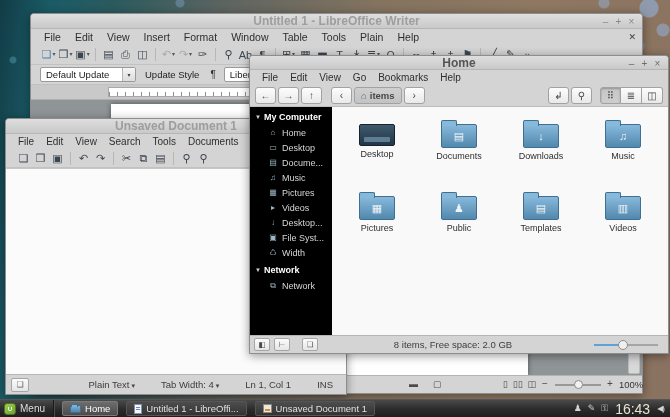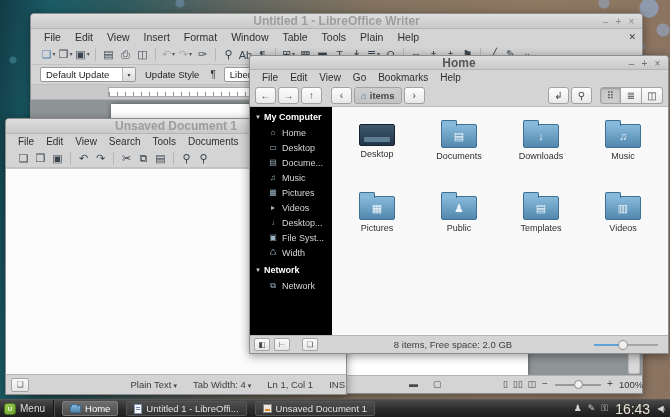--- a/index.html
+++ b/index.html
@@ -61,21 +61,21 @@
   #xed .titlebar .title{color:#9d9d9d}
   #xed .menubar{height:15px;flex:0 0 15px;font-size:10px}
   #xed .menubar .mi{padding:0 6px}
   #xed .toolbar{height:19px;flex:0 0 19px}
   #xed .textarea{flex:1;background:#fbfbfb;border-top:1px solid #c6c6c6}
   #xed .statusbar{height:20px;flex:0 0 20px;display:flex;align-items:center;background:#d4d4d4;
     border-top:1px solid #b6b6b6;font-size:9.5px;color:#3c3c3c}
   .sbtn{width:18px;height:14px;margin-left:5px;border:1px solid #a5a5a5;border-radius:2px;
     background:linear-gradient(#fbfbfb,#e5e5e5);font-size:8px;color:#555;
     display:flex;align-items:center;justify-content:center}
-  #xed .sright{margin-left:auto;display:flex;align-items:flex-end;gap:16px;padding-right:1px}
+  #xed .sright{margin-left:auto;display:flex;align-items:flex-end;gap:26px;padding-right:13px}
   .sb-dd::after{content:" ▾";font-size:7px;color:#444}
   
   #nemo{left:249px;top:55px;width:420px;height:299px;z-index:3}
   #nemo .titlebar .title{color:#565656}
   #nemo .wctrl span{color:#6e6e6e}
   #nemo .menubar{height:14px;flex:0 0 14px;font-size:10px}
   #nemo .menubar .mi{padding:0 6px}
   #nemo .titlebar{height:14px;flex:0 0 14px}
   #nemo .titlebar .title{line-height:14px}
   #nemo .ntoolbar{height:23px;flex:0 0 23px;display:flex;align-items:center;background:#d4d4d4;

